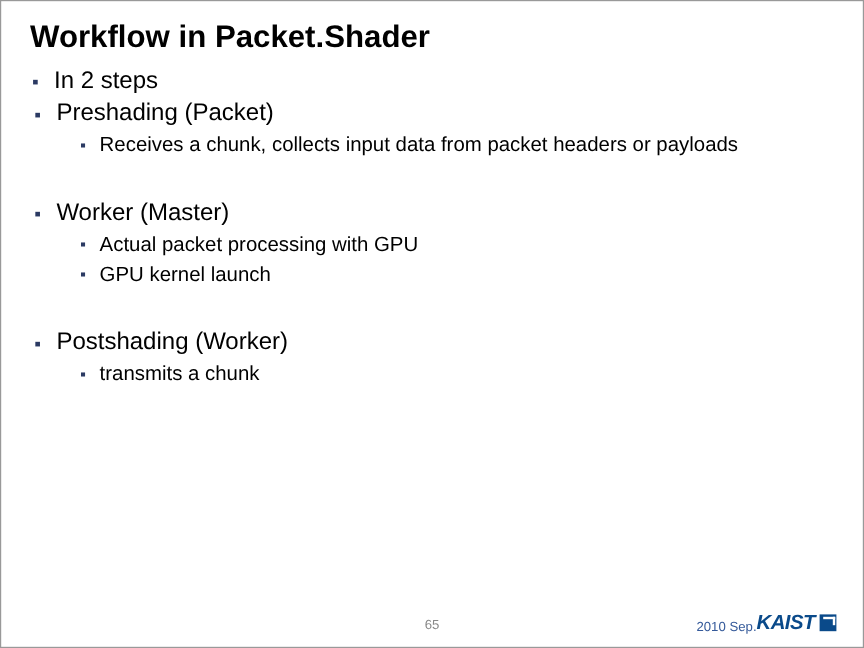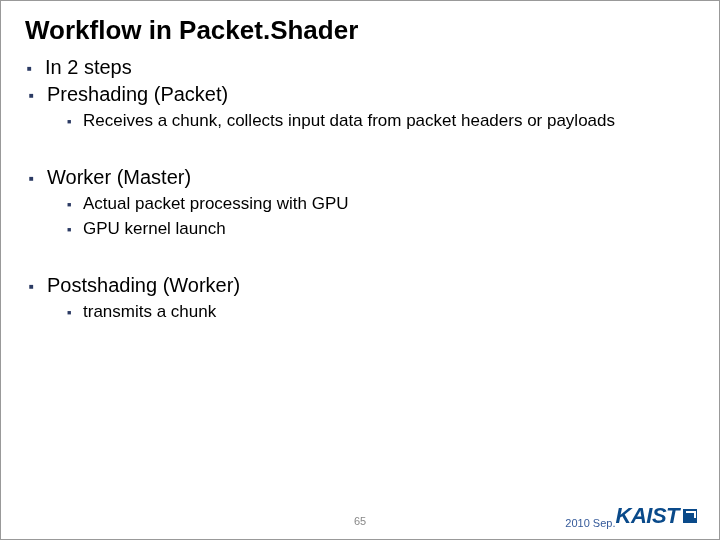--- a/index.html
+++ b/index.html
@@ -100,21 +100,21 @@
     transform: translateX(-50%);
     bottom: 2px;
   }
   .logo {
     display: flex;
     align-items: center;
     gap: 3px;
   }
   .logo-text {
     font-family: Arial, Helvetica, sans-serif;
-    font-size: 22px;
+    font-size: 17px;
     font-weight: bold;
     font-style: italic;
     color: #0a4a8a;
     letter-spacing: -0.5px;
   }
   .logo-square {
     width: 14px;
     height: 14px;
     background: #0a4a8a;
     display: inline-block;

